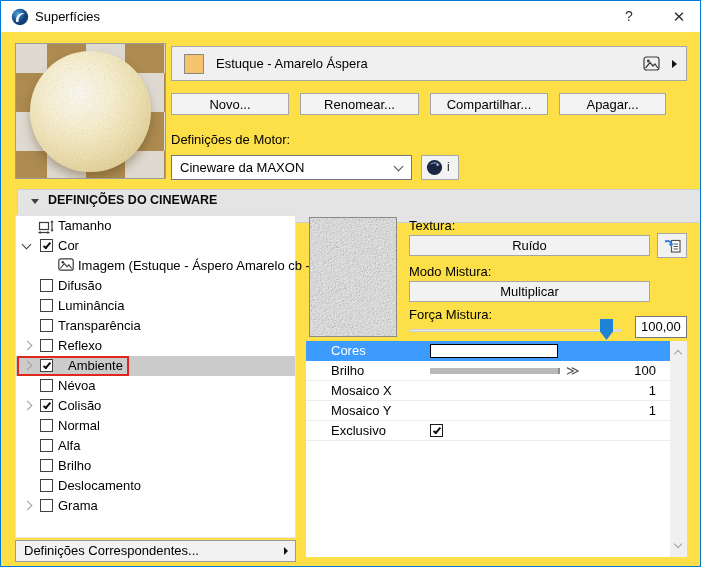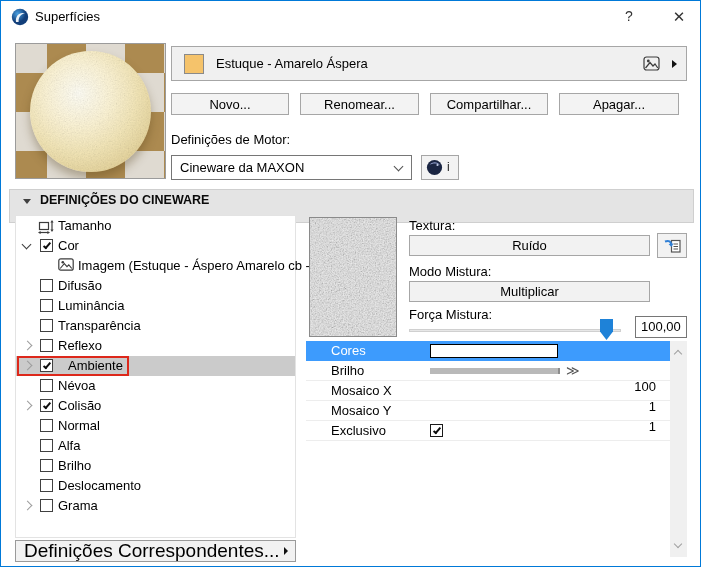--- a/index.html
+++ b/index.html
@@ -1,19 +1,19 @@
 <!DOCTYPE html>
 <html><head>
 <meta charset="utf-8">
 <style>
   * { margin:0; padding:0; box-sizing:border-box; }
   html,body { background:#cfcfcf; }
   body { font-family:"Liberation Sans","DejaVu Sans",sans-serif; }
 
-  .window { position:relative; width:701px; height:567px; background:#ffffff;
+  .window { position:relative; width:701px; height:567px; background:#fde047;
             border:1px solid #0079d8; overflow:hidden; }
 
   
   .titlebar { position:absolute; left:0; top:0; width:100%; height:31px; background:#fff; }
   .app-logo { position:absolute; left:10px; top:7px; width:18px; height:18px; }
   .win-title { position:absolute; left:34px; top:0; height:31px; line-height:31px; font-size:13px; color:#000; }
   .cap-btn { position:absolute; top:0; width:36px; height:31px; line-height:31px; text-align:center;
              font-size:14px; color:#333; background:transparent; border:none; cursor:default; }
   .cap-help { left:610px; }
   .cap-close { left:660px; font-size:15px; }
@@ -47,21 +47,21 @@
            border:1px solid #767676;text-align:right; }
   .combo .val { position:absolute; left:8px; top:0; height:23px; line-height:23px; font-size:13px; }
   .chev { width:7px; height:7px; border-right:1.6px solid #505050; border-bottom:1.6px solid #505050; }
   .combo .chev { position:absolute; right:9px; top:7px; transform:rotate(45deg); }
   .c4d-btn { position:absolute; left:420px; top:154px; width:38px; height:25px; background:#f3f3f3;
              border:1px solid #a6a6a6; }
   .c4d-btn svg { position:absolute; left:4px; top:3px; }
   .c4d-btn .info { position:absolute; left:25px; top:0; height:23px; line-height:23px; font-size:12px; color:#222; }
 
   
-  .section-header { position:absolute; left:8px; top:188px; width:685px; height:34px;
+  .section-header { position:absolute; left:16px; top:188px; width:685px; height:34px;
                     background:#e4e4e4; border:1px solid #cfcfcf; }
   .section-header .tri { position:absolute; left:13px; top:9px; width:0; height:0;
                          border-top:5px solid #404040; border-left:4px solid transparent; border-right:4px solid transparent; }
   .section-header .txt { position:absolute; left:30px; top:0; height:20px; line-height:20px;
                          font-size:12.5px; font-weight:bold; color:#0a0a0a; }
 
   
   .tree { position:absolute; left:14px; top:214px; width:281px; height:323px; background:#fff;
           border:1px solid #e3e3e3; }
   .trow { position:relative; height:20px; font-size:13px; color:#000; }
@@ -72,21 +72,21 @@
   .cb { position:absolute; left:24px; top:3px; width:13px; height:13px; background:#fff; border:1px solid #404040; }
   .checkmark { position:absolute; left:3.5px; top:0.5px; width:4px; height:8px;
                border-right:2px solid #0d0d0d; border-bottom:2px solid #0d0d0d; transform:rotate(40deg); }
   .trow .ticon { position:absolute; top:2px; }
   .trow .tlabel { position:absolute; top:0; height:20px; line-height:20px; white-space:nowrap; }
   .redbox { position:absolute; left:1px; top:0; width:112px; height:20px; border:2px solid #dd281b;
             pointer-events:none; z-index:4; }
 
   .corr-btn { position:absolute; left:14px; top:539px; width:281px; height:22px; background:#f2f2f2;
               border:1px solid #9a9a9a; }
-  .corr-btn .txt { position:absolute; left:8px; top:0; height:20px; line-height:20px; font-size:19px; color:#000; }
+  .corr-btn .txt { position:absolute; left:8px; top:0; height:20px; line-height:20px; font-size:13px; color:#000; }
   .corr-btn .tri-right { right:7px; top:6px; border-left-width:4px; border-top-width:4px; border-bottom-width:4px; }
 
   
   .texture-preview { position:absolute; left:308px; top:216px; width:88px; height:120px;
                      border:1px solid #8a8a8a; overflow:hidden; background:#ececec; }
   .lbl-textura { left:408px; top:217px; }
   .lbl-modo { left:408px; top:263px; }
   .lbl-forca { left:408px; top:306px; }
   .wide-btn { position:absolute; left:408px; width:241px; height:21px; background:#f2f2f2;
               border:1px solid #a6a6a6; font-family:inherit; font-size:13px; color:#000; }
@@ -108,21 +108,21 @@
   .props { position:absolute; left:305px; top:340px; width:364px; height:216px; background:#fff; }
   .prow { position:relative; height:20px; font-size:13px; color:#000; border-bottom:1px solid #ededed; }
   .prow.sel { background:#3d9bfd; border-bottom:none; }
   .prow.sel .plabel { color:#fff; }
   .plabel { position:absolute; left:25px; top:0; height:20px; line-height:20px; }
   .pswatch { position:absolute; left:124px; top:3px; width:128px; height:14px; background:#fff; border:1px solid #000; }
   .ptrack { position:absolute; left:124px; top:7px; width:130px; height:6px; background:#b9b9b9;
             border-right:2px solid #8d8d8d; }
   .pstepper { position:absolute; left:260px; top:0; height:20px; line-height:19px; font-size:13px; color:#555;
               font-family:"DejaVu Sans",sans-serif; }
-  .pvalue { position:absolute; right:14px; top:16px; height:32px; line-height:20px;margin-left:7px; }
+  .pvalue { position:absolute; right:14px; top:0; height:32px; line-height:20px;margin-left:7px; }
   .pcb { position:absolute; left:124px; top:3px; width:13px; height:13px; background:#fff; border:1px solid #1a1a1a; }
 
   
   .scrollbar { position:absolute; left:669px; top:340px; width:17px; height:216px; background:#f0f0f0; }
   .sb-chev { position:absolute; left:5px; width:6px; height:6px; border-right:1.6px solid #a0a0a0;
              border-bottom:1.6px solid #a0a0a0; }
   .sb-up { top:10px; transform:rotate(-135deg); }
   .sb-down { bottom:10px; transform:rotate(45deg); }
 </style>
 </head>
@@ -169,21 +169,21 @@
       <circle cx="5.3" cy="5" r="1.4" fill="#3c3c3c"></circle>
       <path d="M2.5 12 L7 6.5 L10 10 L12 8 L14.8 12" fill="none" stroke="#3c3c3c" stroke-width="1.2"></path>
     </svg>
     <span class="tri-right"></span>
   </div>
 
   <div id="topButtons">
       <button class="top-btn" style="left: 170px; width: 118px;">Novo...</button>
       <button class="top-btn" style="left: 299px; width: 119px;">Renomear...</button>
       <button class="top-btn" style="left: 429px; width: 118px;">Compartilhar...</button>
-      <button class="top-btn" style="left: 558px; width: 120px;">Apagar...</button>
+      <button class="top-btn" style="left: 558px; width: 107px;">Apagar...</button>
     </div>
 
   <span class="lbl engine-label">Definições de Motor:</span>
   <div class="combo">
     <span class="val">Cineware da MAXON</span>
     <span class="chev"></span>
   </div>
   <div class="c4d-btn">
     <svg width="17" height="17" viewBox="0 0 17 17">
       <circle cx="8.5" cy="8.5" r="7.6" fill="#1a2542"></circle>

